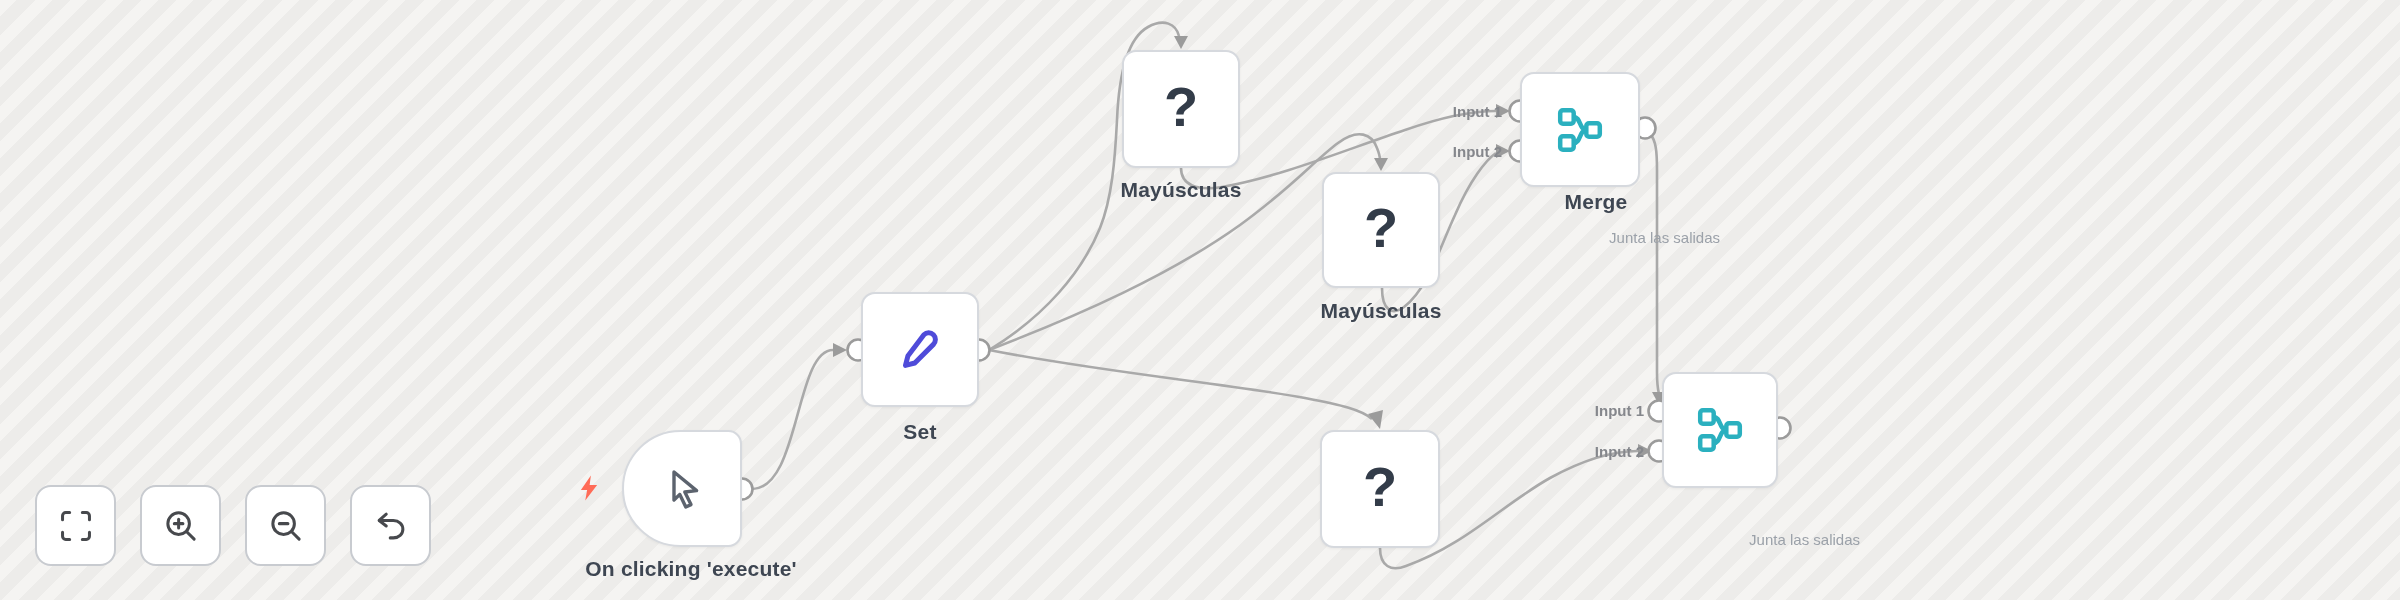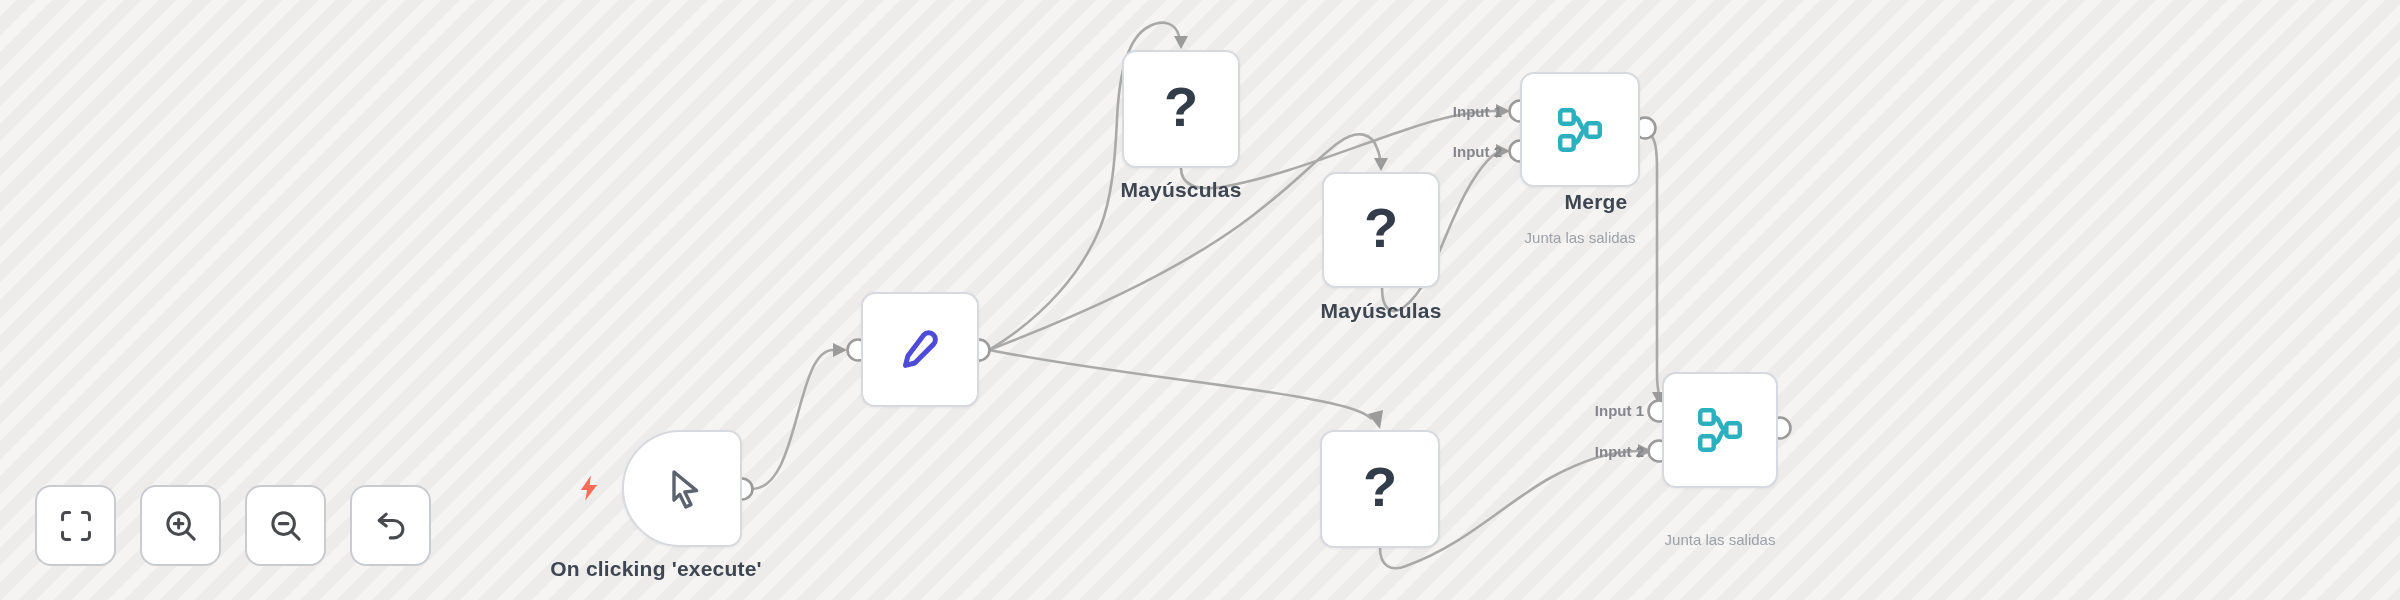--- a/index.html
+++ b/index.html
@@ -39,24 +39,24 @@
 
   .qmark{
     font-size:56px;font-weight:700;color:#333c49;line-height:1;
     transform:translateY(-2px);
   }
   .node-label{
     position:absolute;width:280px;text-align:center;
     font-size:21px;font-weight:600;color:#3e4652;letter-spacing:0.2px;
   }
   .node-subtitle{
-    position:absolute;width:280px;text-align:center;
+    position:absolute;width:280px;text-align:right;
     font-size:15px;font-weight:400;color:#9ba1a9;
   }
-  .lbl-trigger{left:516px;top:557px;}
+  .lbl-trigger{left:551px;top:557px;}
   .lbl-set{left:780px;top:420px;}
   .lbl-minusculas{left:1041px;top:178px;}
   .lbl-mayusculas{left:1241px;top:299px;}
   .lbl-merge{left:1440px;top:190px;margin-left:16px;}
   .sub-merge{left:1440px;top:229px;}
   .lbl-replace{left:1240px;top:560px;}
   .lbl-resultado{left:1580px;top:500px;}
   .sub-resultado{left:1580px;top:531px;}
 
   .input-label{
@@ -175,20 +175,21 @@
         <rect x="14.8" y="9" width="6" height="6" rx="1.2"></rect>
       </g>
       <g stroke="#2bb0bf" stroke-width="2" fill="none">
         <path d="M9.2 6.2 C12.4 6.2 11.6 12 14.8 12"></path>
         <path d="M9.2 17.8 C12.4 17.8 11.6 12 14.8 12"></path>
       </g>
     </svg>
   </div>
 
   <div class="node-label lbl-trigger">On clicking 'execute'</div>
+  <div class="node-label lbl-set">Set</div>
   <div class="node-label lbl-minusculas">Mayúsculas</div>
   <div class="node-label lbl-mayusculas">Mayúsculas</div>
   <div class="node-label lbl-merge">Merge</div>
   <div class="node-subtitle sub-merge">Junta las salidas</div>
   <div class="node-subtitle sub-resultado">Junta las salidas</div>
 
   <div class="input-label in-merge-1">Input 1</div>
   <div class="input-label in-merge-2">Input 2</div>
   <div class="input-label in-res-1">Input 1</div>
   <div class="input-label in-res-2">Input 2</div>

